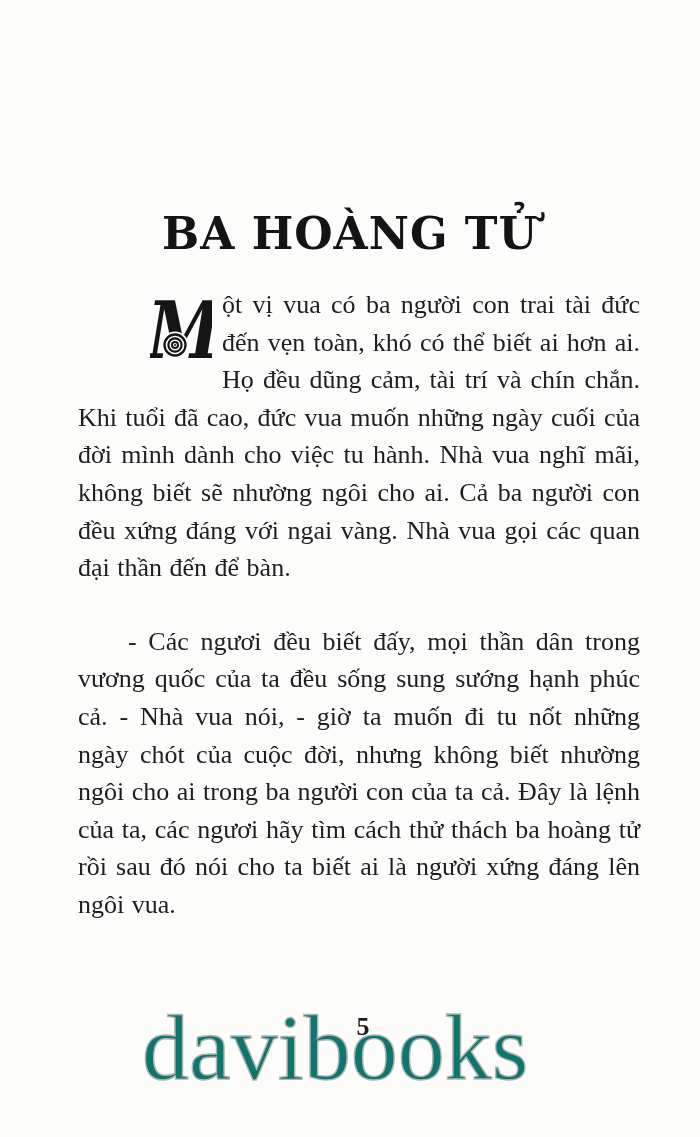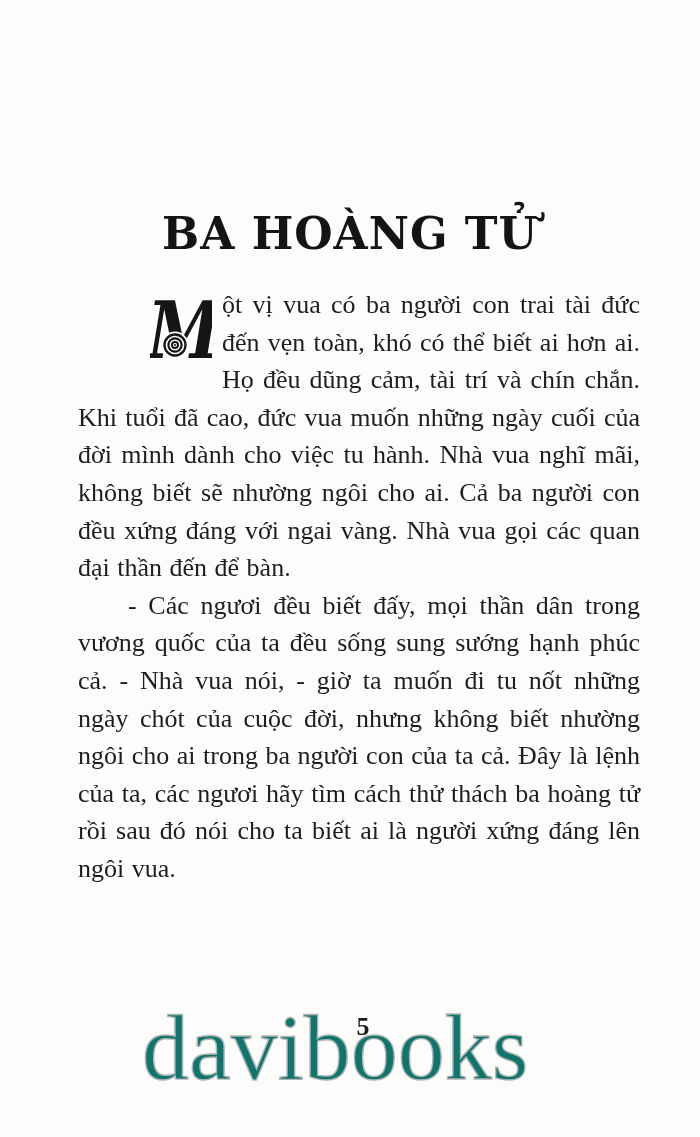--- a/index.html
+++ b/index.html
@@ -30,21 +30,21 @@
     top: 286px;
     left: 78px;
     width: 562px;
     color: #1e1e1e;
     font-size: 26px;
     line-height: 37.6px;
     text-align: justify;
     word-spacing: 1px;
   }
   .para { margin: 0; padding: 0; }
-  .para.indent { text-indent: 50px; }
+  .para.indent { text-indent: 50px; margin-top: 36px; }
   .dropcap {
     float: left;
     width: 62px;
     height: 74px;
     margin: 5px 10px 0 72px;
   }
   .page-number {
     position: absolute;
     top: 1012px;
     left: 350px;

